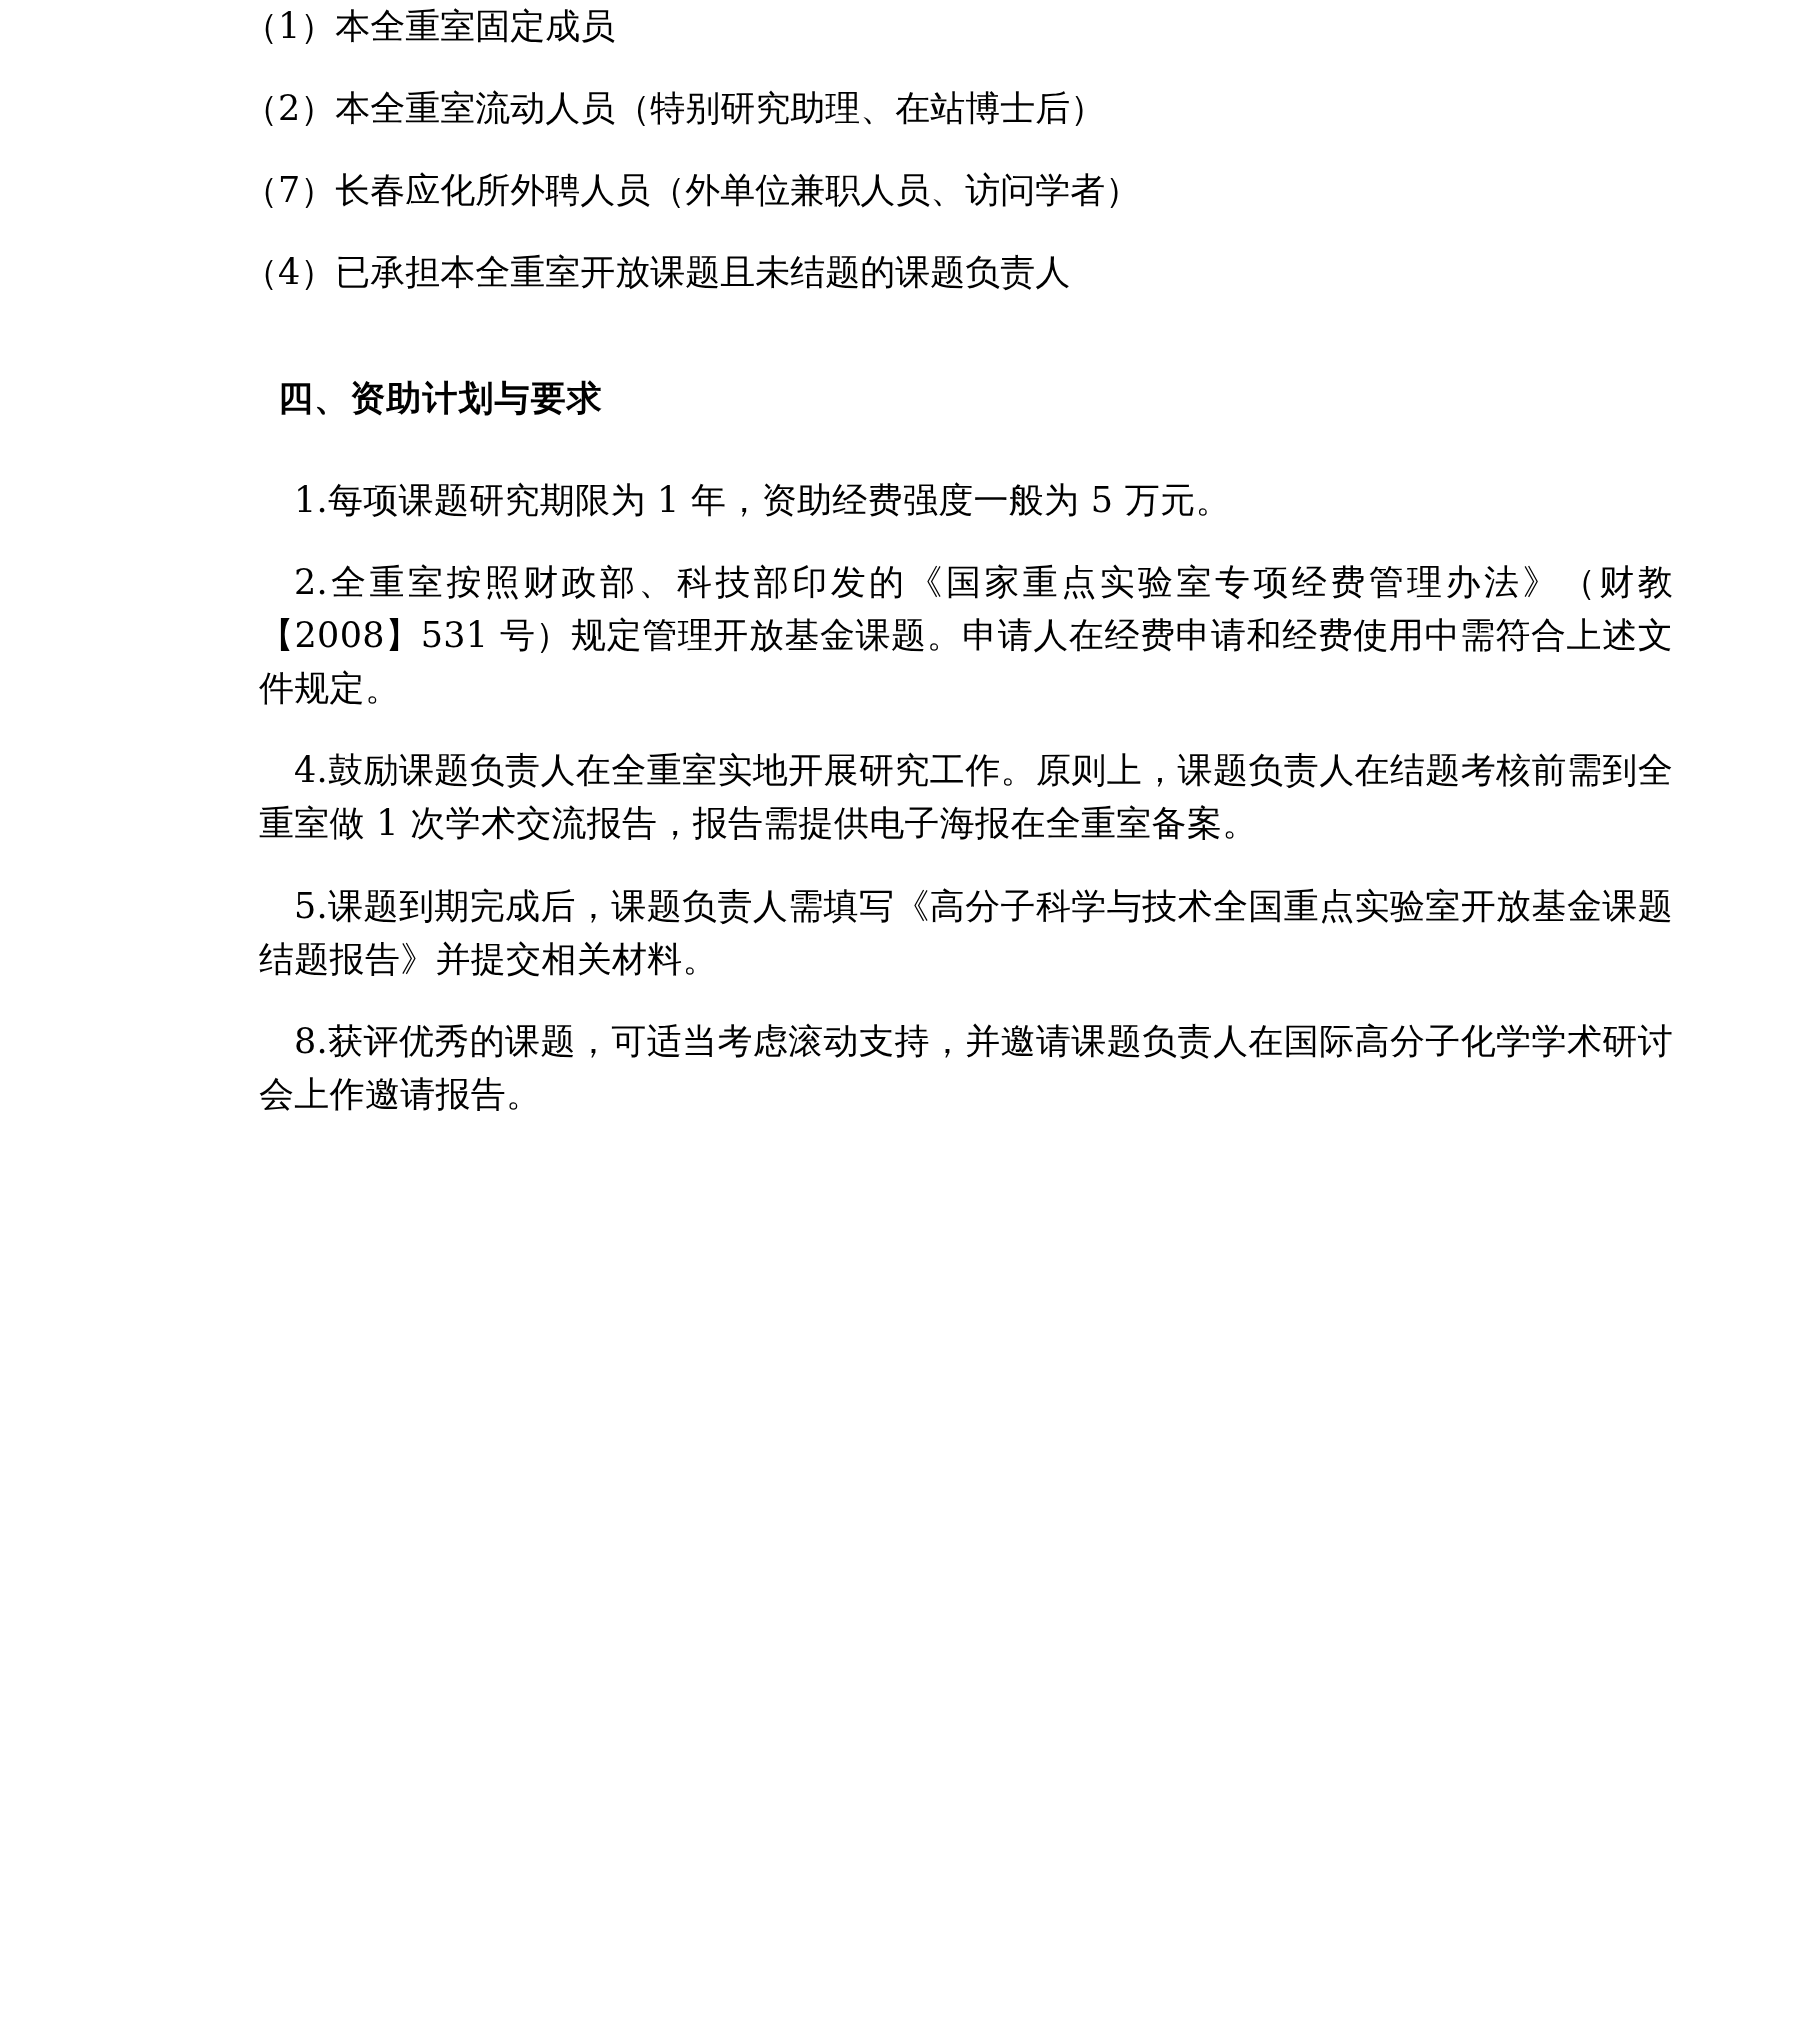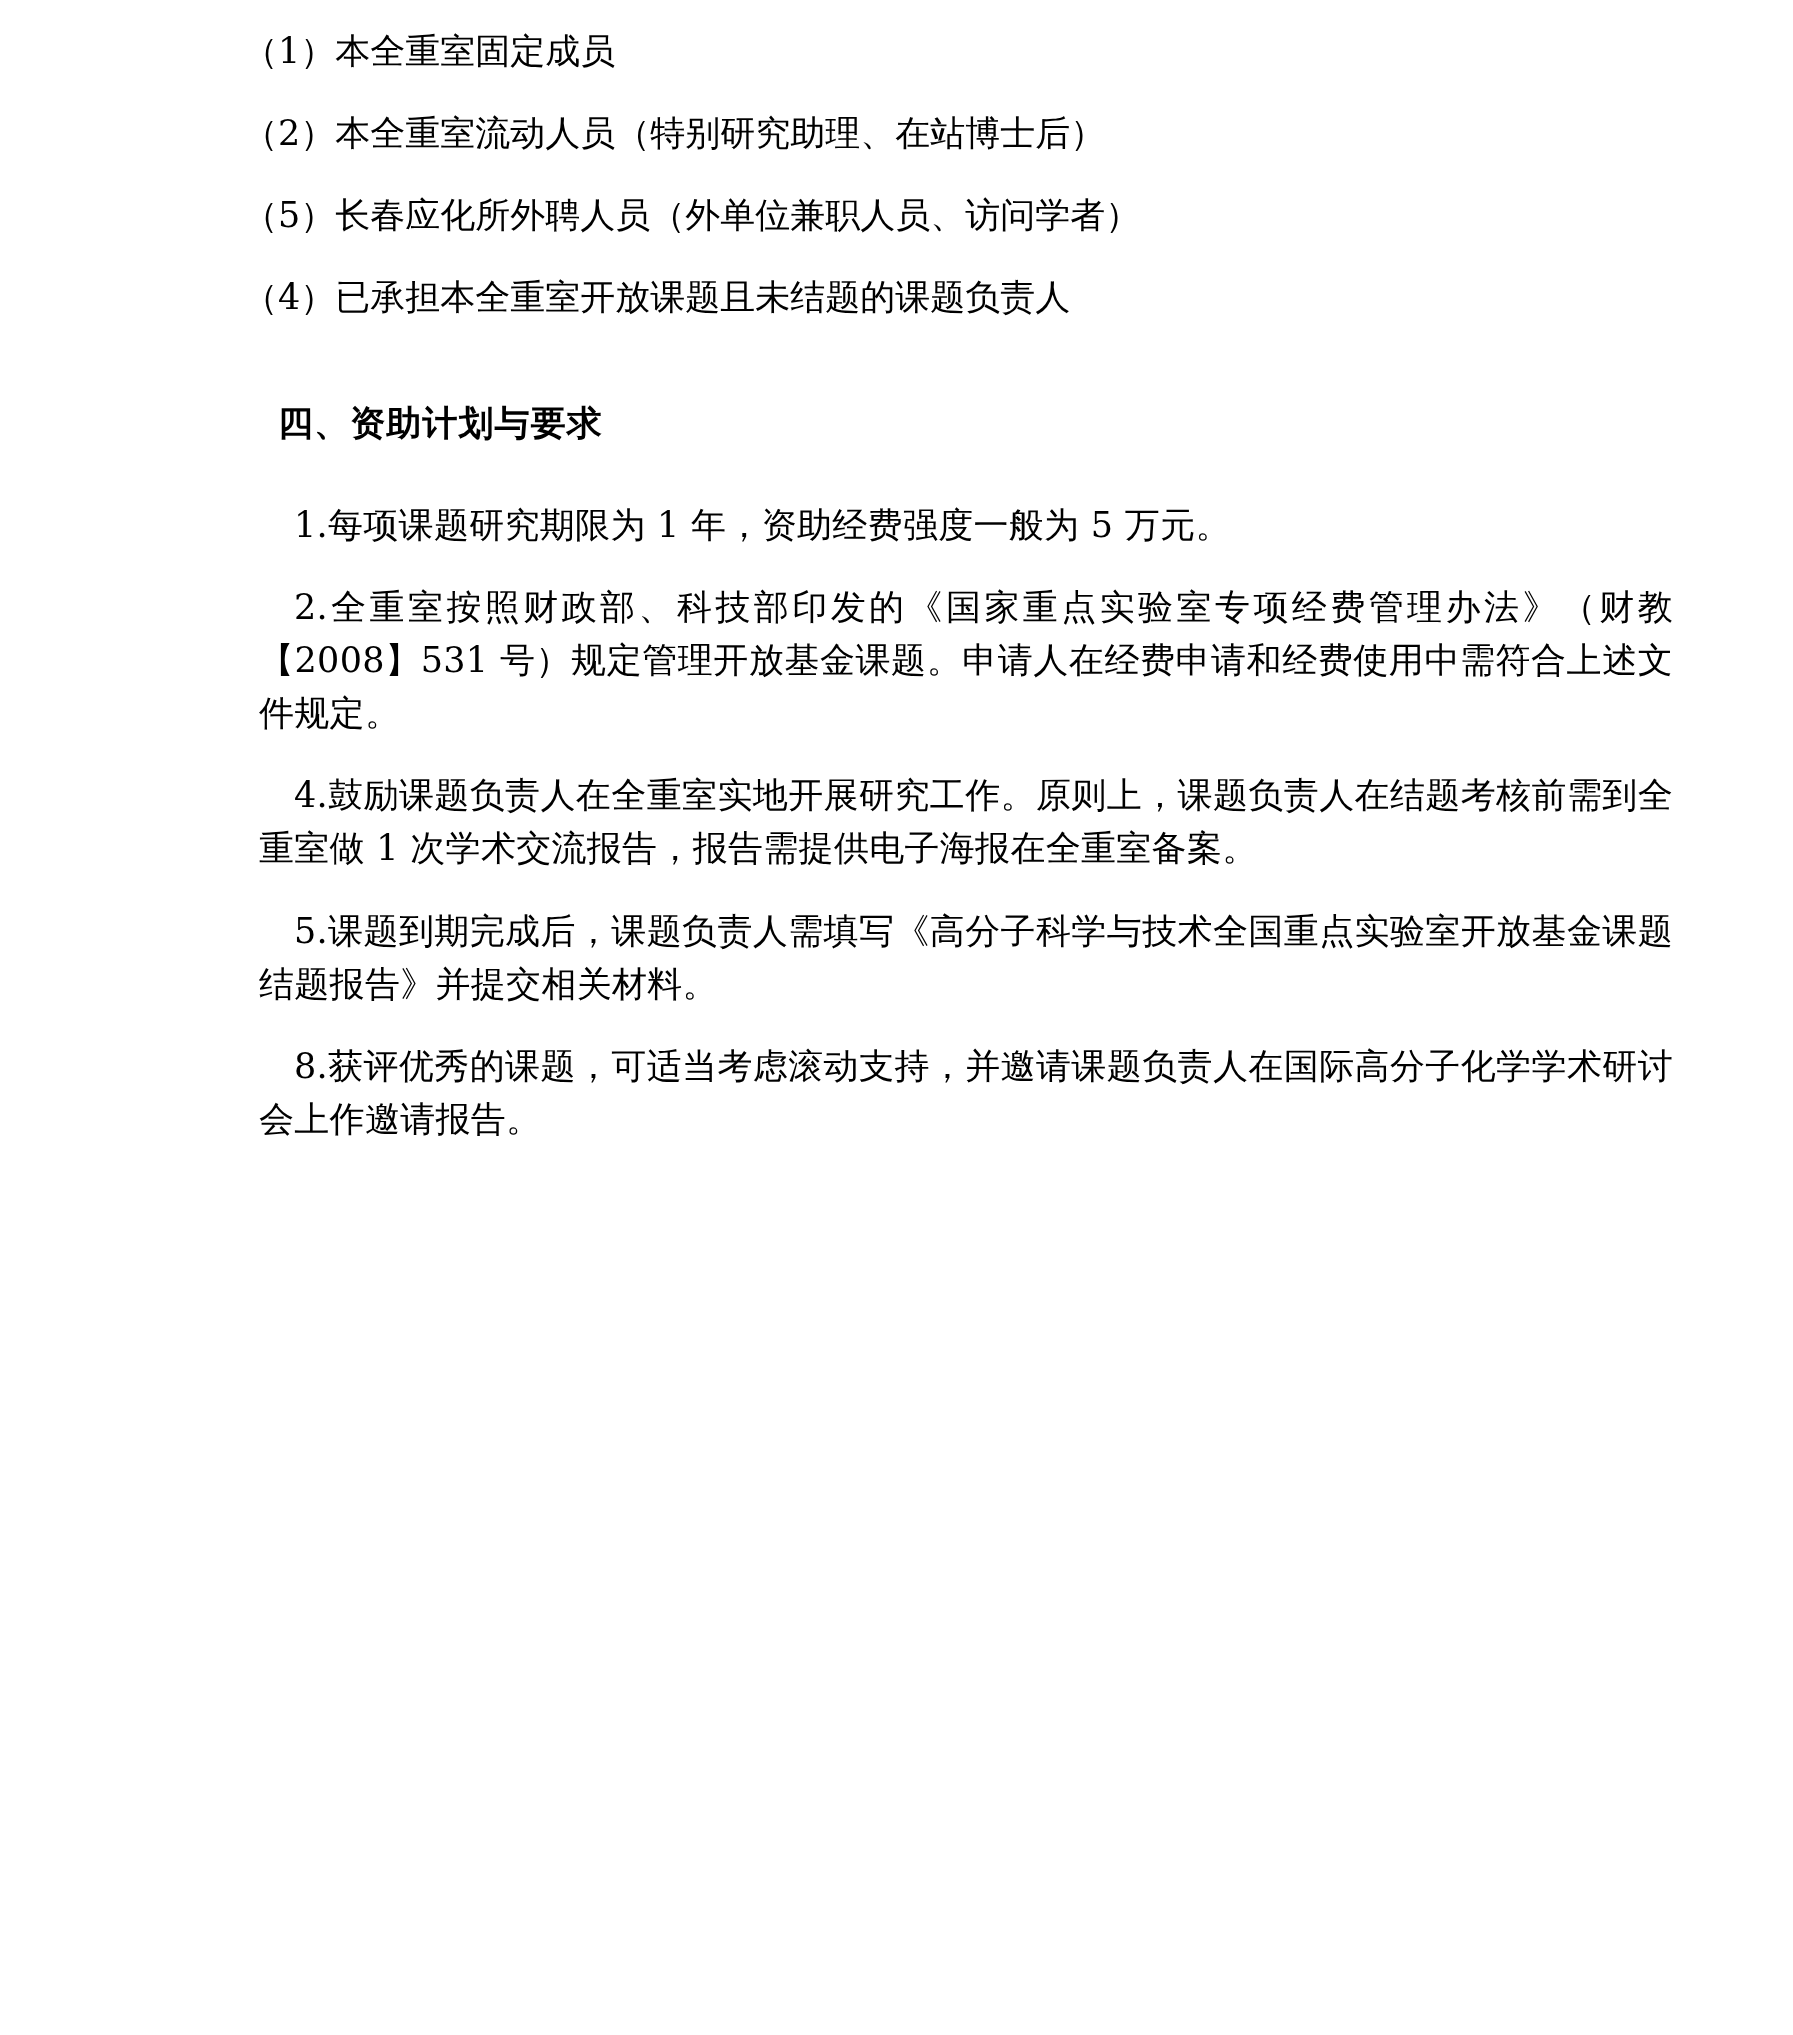--- a/index.html
+++ b/index.html
@@ -13,21 +13,21 @@
   }
   .page {
     width: 1794px;
     min-height: 2035px;
     box-sizing: border-box;
     background: #ffffff;
     padding: 0 121px 0 243px;
     position: relative;
   }
   .doc-body {
-    padding-top: 29px;
+    padding-top: 4px;
   }
   
   .enum-line {
     font-size: 35px;
     line-height: 1.0;
     margin: 0 0 47px 0;
     white-space: nowrap;
     letter-spacing: 0px;
   }
   .enum-line:first-child {
@@ -56,21 +56,21 @@
   }
 </style>
 </head>
 <body>
 
 <div class="page">
   <div class="doc-body">
 
     <p class="enum-line">（1）本全重室固定成员</p>
     <p class="enum-line">（2）本全重室流动人员（特别研究助理、在站博士后）</p>
-    <p class="enum-line">（5）长春应化所外聘人员（外单位兼职人员、访问学者）</p>
+    <p class="enum-line">（7）长春应化所外聘人员（外单位兼职人员、访问学者）</p>
     <p class="enum-line">（4）已承担本全重室开放课题且未结题的课题负责人</p>
 
     <h2 class="section-heading">四、资助计划与要求</h2>
 
     <p class="para">1.每项课题研究期限为 1 年，资助经费强度一般为 5 万元。</p>
     <p class="para">2.全重室按照财政部、科技部印发的《国家重点实验室专项经费管理办法》（财教【2008】531 号）规定管理开放基金课题。申请人在经费申请和经费使用中需符合上述文件规定。</p>
     <p class="para">4.鼓励课题负责人在全重室实地开展研究工作。原则上，课题负责人在结题考核前需到全重室做 1 次学术交流报告，报告需提供电子海报在全重室备案。</p>
     <p class="para">5.课题到期完成后，课题负责人需填写《高分子科学与技术全国重点实验室开放基金课题结题报告》并提交相关材料。</p>
     <p class="para">8.获评优秀的课题，可适当考虑滚动支持，并邀请课题负责人在国际高分子化学学术研讨会上作邀请报告。</p>
 

